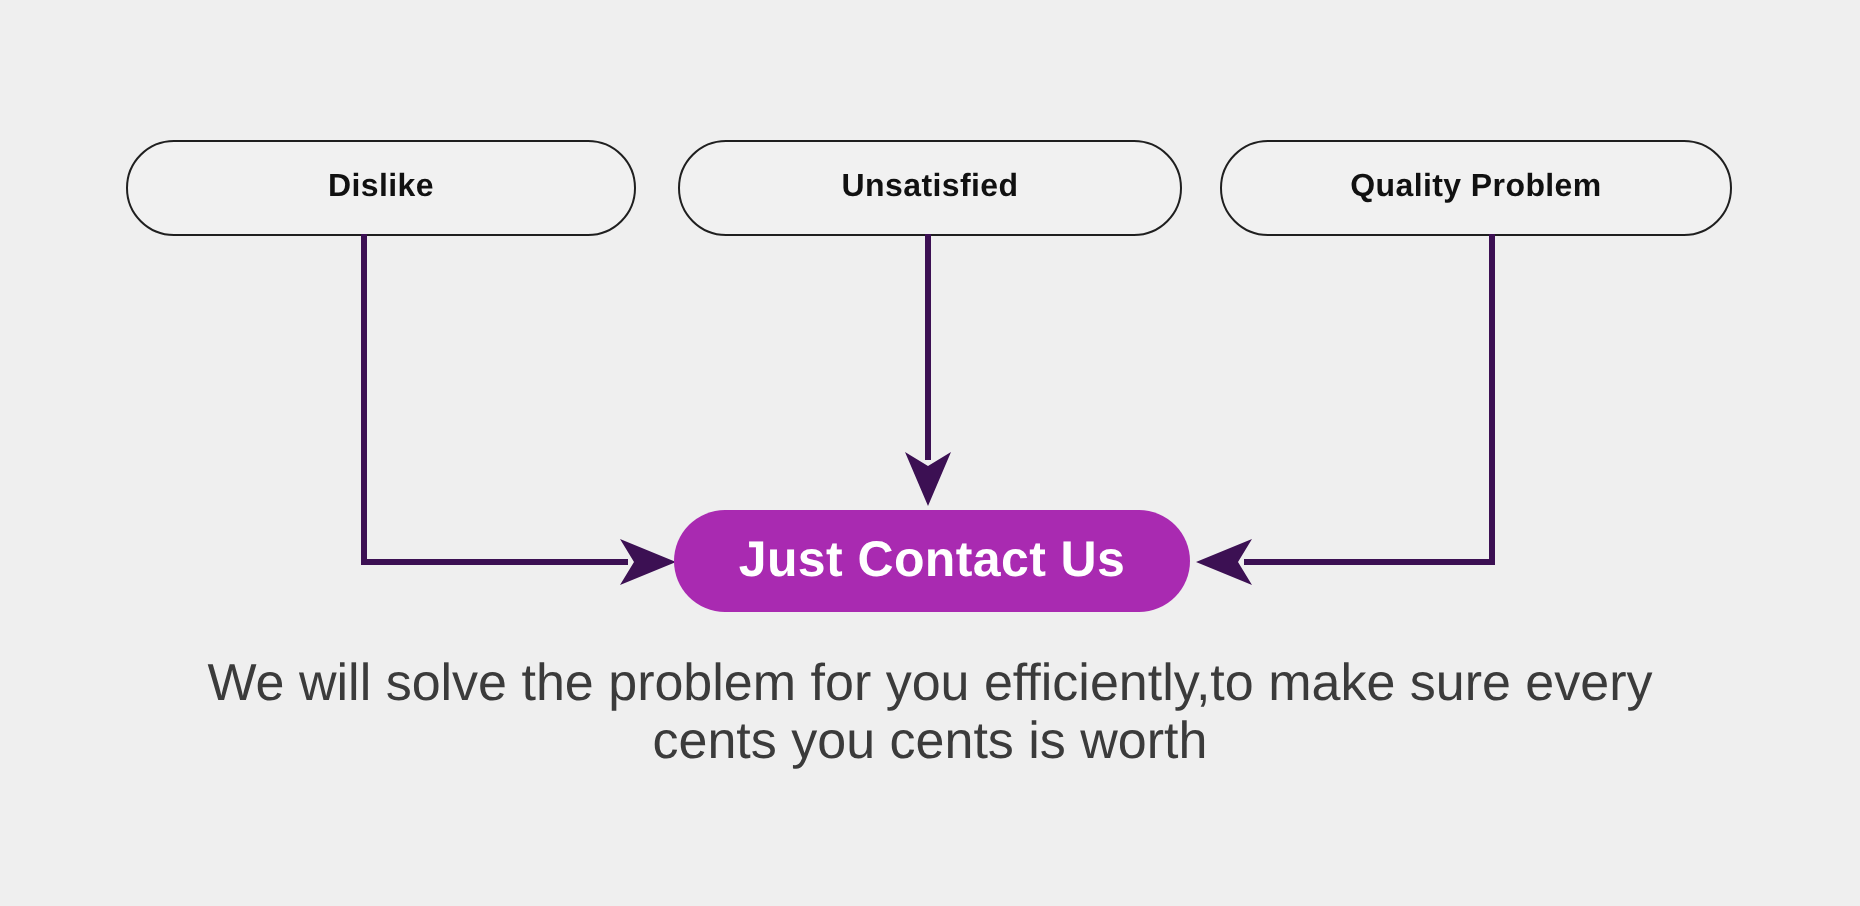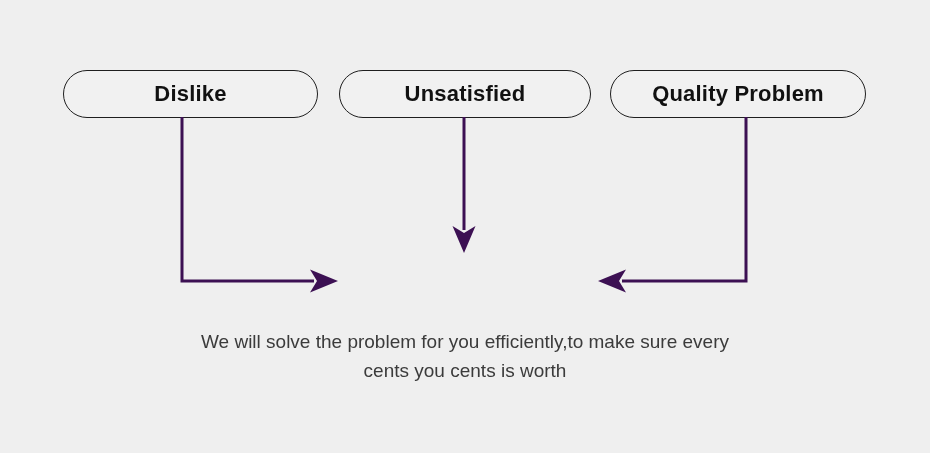--- a/index.html
+++ b/index.html
@@ -16,21 +16,21 @@
     top: 70px;
     height: 48px;
     box-sizing: border-box;
     border: 1.5px solid var(--pill-border, #1F1F1F);
     border-radius: 24px;
     background: var(--pill-fill, #F1F1F1);
     display: flex;
     align-items: center;
     justify-content: center;
     font-weight: bold;
-    font-size: 22px;
+    font-size: 16px;
     color: var(--heading-text, #111111);
     letter-spacing: 0.2px;
   }
   .pill-dislike   { left: 63px;  width: 255px; }
   .pill-unsat     { left: 339px; width: 252px; }
   .pill-quality   { left: 610px; width: 256px; }
   .connectors {
     position: absolute;
     left: 0; top: 0;
     width: 930px; height: 453px;
@@ -60,21 +60,21 @@
     font-size: 25px;
     color: var(--cta-text, #FFFFFF);
     letter-spacing: 0.2px;
   }
   .caption {
     position: absolute;
     left: 0;
     right: 0;
     top: 327px;
     text-align: center;
-    font-size: 19px;
+    font-size: 26px;
     line-height: 29px;
     color: var(--caption-text, #3B3B3B);
   }
 </style>
 </head>
 <body>
 
 <div class="canvas">
 
   <div class="source-pill pill-dislike">
@@ -97,19 +97,22 @@
     <g>
       <path class="arrow-line" d="M464 117 V230"></path>
       <path class="arrow-head" d="M452.5 226 L464 253 L475.5 226 L464 233 Z"></path>
     </g>
     <g>
       <path class="arrow-line" d="M746 117 V281 H622"></path>
       <path class="arrow-head" d="M626 269.5 L598 281 L626 292.5 L619 281 Z"></path>
     </g>
   </svg>
 
+  <div class="cta-pill">
+    <span>Just Contact Us</span>
+  </div>
 
   <div class="caption">
     <div>We will solve the problem for you efficiently,to make sure every</div>
     <div>cents you cents is worth</div>
   </div>
 
 </div>
 
 </body></html>

